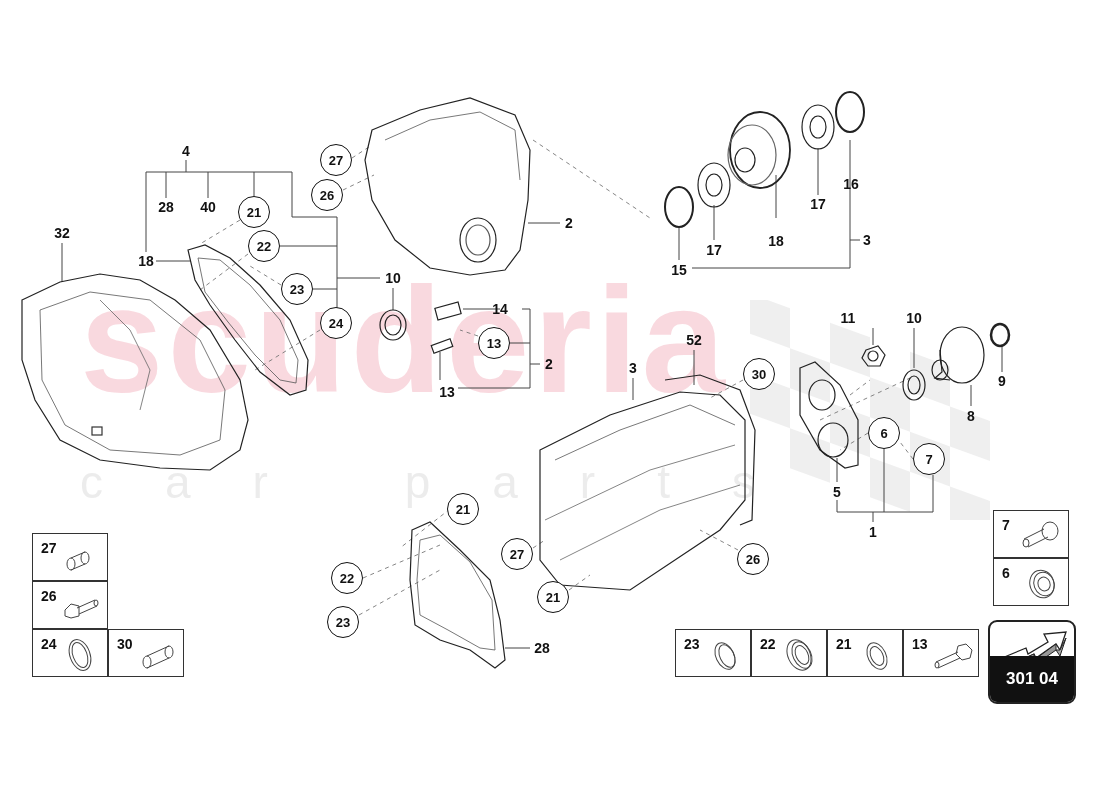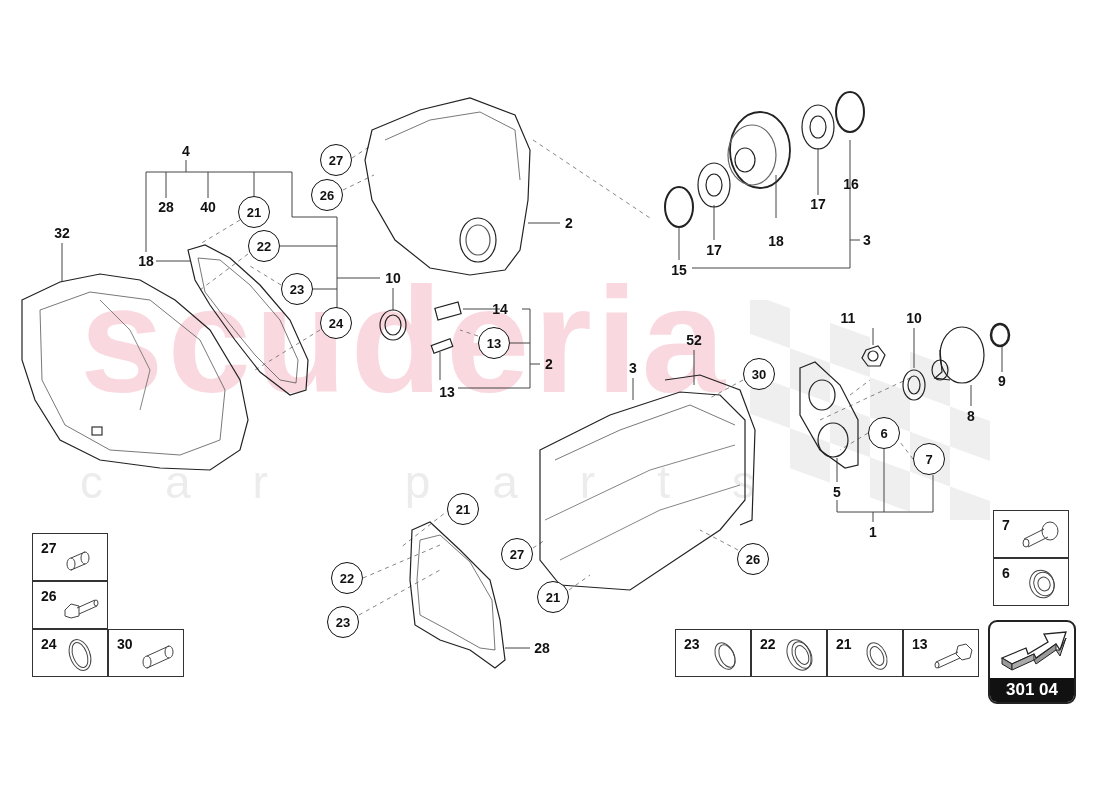--- a/index.html
+++ b/index.html
@@ -10,21 +10,21 @@
   .circ { position:absolute; width:32px; height:32px; border:1.5px solid #111; border-radius:50%;
           background:#fff; display:flex; align-items:center; justify-content:center;
           font-size:13px; font-weight:bold; transform:translate(-50%,-50%); box-sizing:border-box; cursor:pointer; }
   .legend-box { position:absolute; border:1px solid #333; background:#fff; box-sizing:border-box; }
   .legend-box .num { position:absolute; left:8px; top:6px; font-size:14px; font-weight:bold; }
   .legend-box svg { position:absolute; }
   .watermark { position:absolute; font-weight:bold; color:rgba(232,120,140,0.28); pointer-events:none; }
   .wm-sub { position:absolute; color:rgba(200,200,200,0.35); font-size:46px; letter-spacing:62px; pointer-events:none; }
   .nav-box { position:absolute; left:988px; top:620px; width:88px; height:84px; border:2px solid #222;
              border-radius:9px; overflow:hidden; background:#fff; box-sizing:border-box; cursor:pointer; }
-  .nav-box .code { position:absolute; left:0; bottom:0; width:100%; height:24px; background:#111; color:#fff;
+  .nav-box .code { position:absolute; left:0; bottom:0; width:100%; height:46px; background:#111; color:#fff;
                    font-size:17px; font-weight:bold; display:flex; align-items:center; justify-content:center; }
 </style>
 </head>
 <body>
 
 <div id="diagram">
 
   <div class="watermark" style="left:80px;top:265px;font-size:150px;letter-spacing:4px;line-height:1;">scuderia</div>
   <div class="wm-sub" style="left:80px;top:455px;">car parts</div>
 

